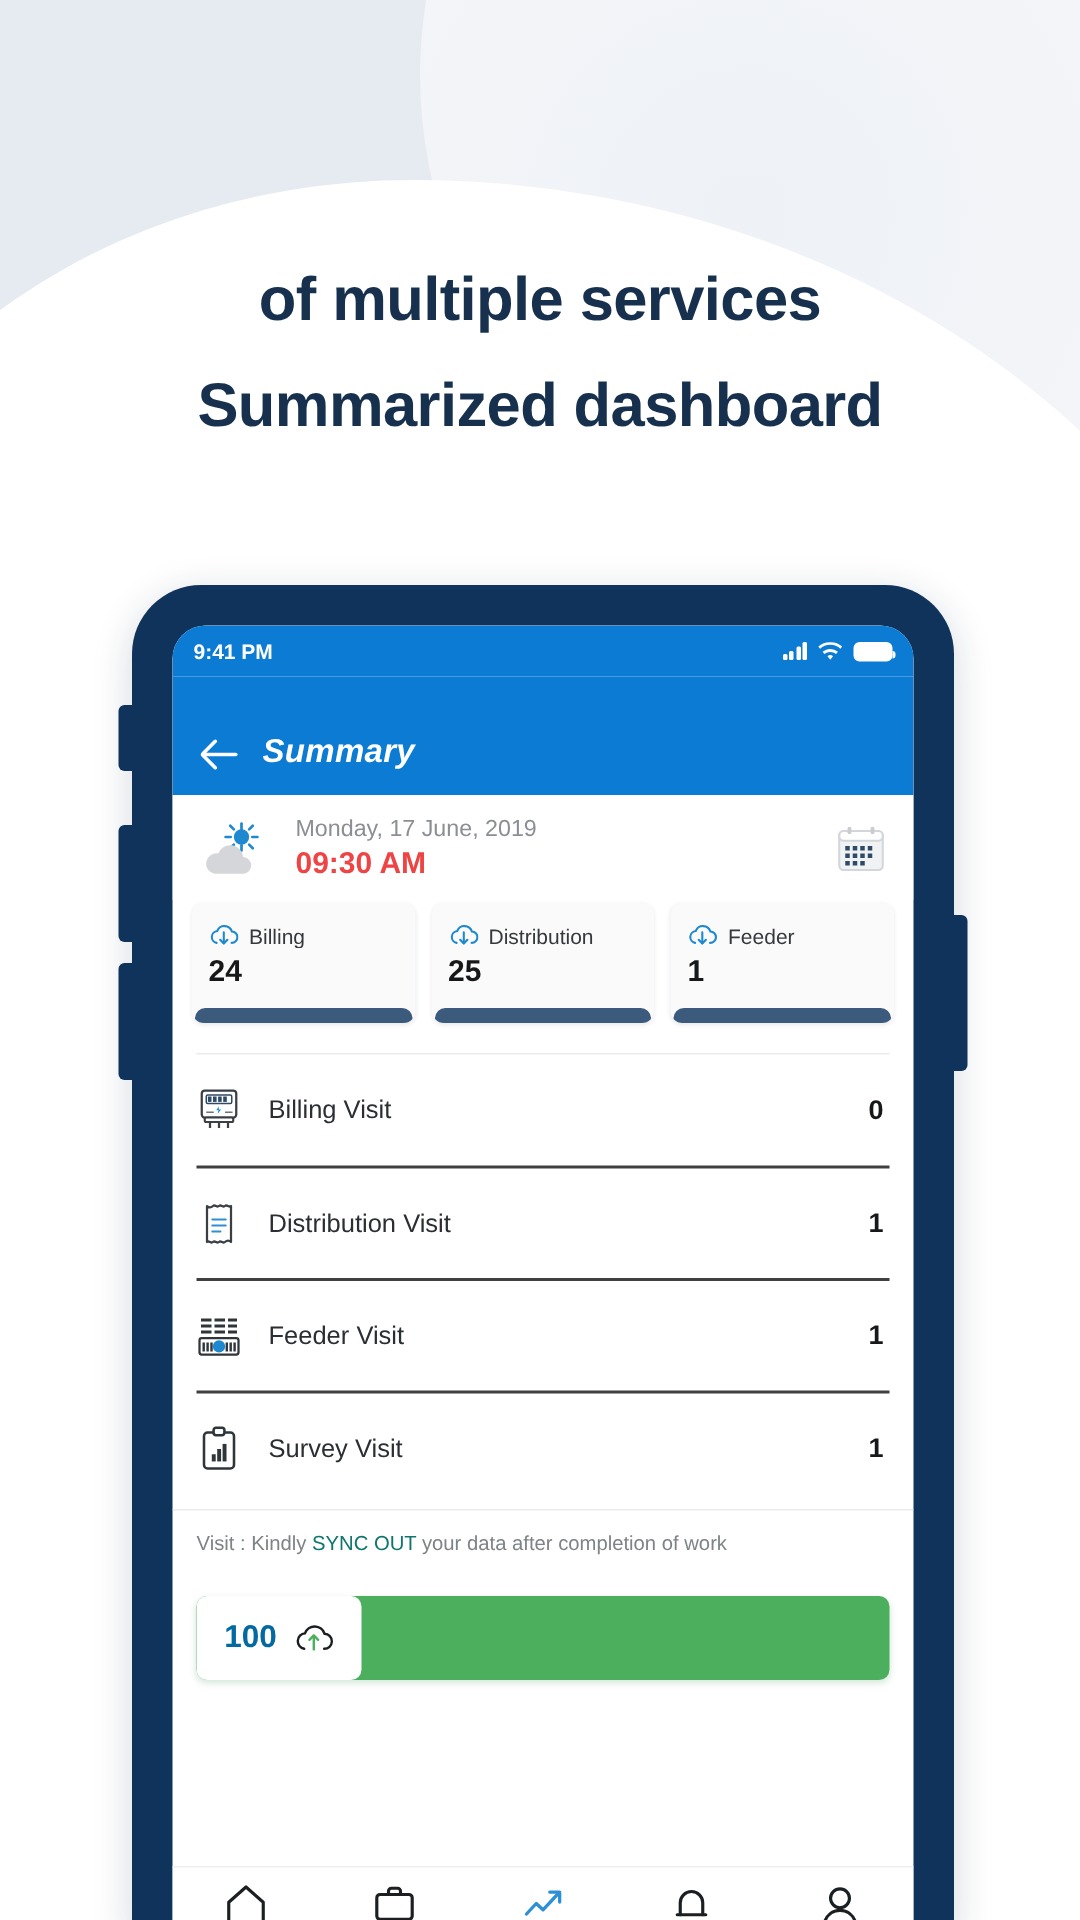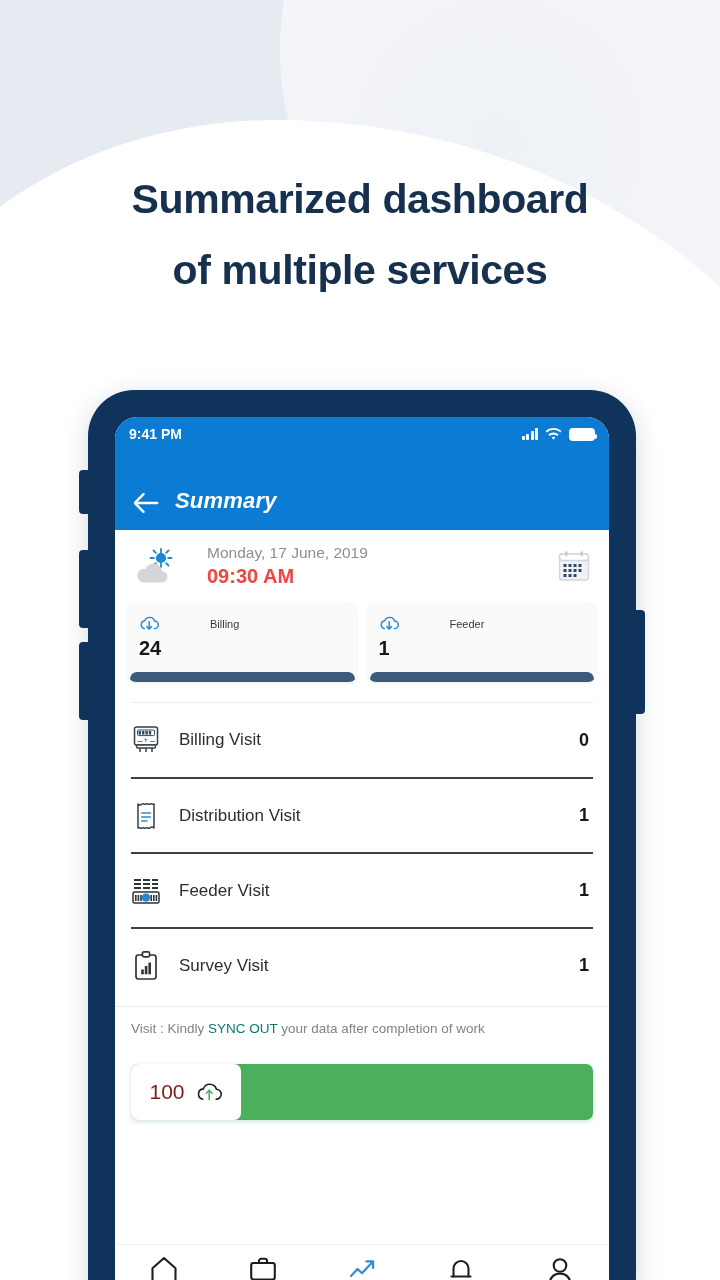--- a/index.html
+++ b/index.html
@@ -79,40 +79,40 @@
   
   .appbar {
     height:79px; background:#0c7bd4; color:#fff;
     display:flex; align-items:flex-end; padding:0 18px 16px 18px; gap:16px;font-style:italic;
   }
   .back-arrow { width:26px; height:22px; flex:0 0 auto; }
   .appbar-title { font-size:22px; font-weight:bold; letter-spacing:0.2px; }
 
   
   .date-row {
-    display:flex; align-items:center; padding:14px 18px 12px 16px; gap:30px;
+    display:flex; align-items:center; padding:14px 18px 12px 16px; gap:20px;
     background:#fff;
   }
   .weather-icon { width:46px; height:40px; flex:0 0 auto; }
   .date-text { flex:1 1 auto; }
   .date-line { font-size:15.5px; color:#8b8f94; margin-bottom:3px; }
   .time-line { font-size:20px; font-weight:bold; color:#ef4444; }
   .cal-icon { width:34px; height:32px; flex:0 0 auto; }
 
   
   .cards { display:flex; gap:11px; padding:2px 13px 16px 13px; }
   .card {
     flex:1 1 0; position:relative; background:#fafafb;
     border-radius:8px; padding:14px 11px 22px 11px;
     box-shadow:0 1px 3px rgba(30,40,60,0.10);
     overflow:hidden; min-width:0;
   }
   .card-head { display:flex; align-items:center; gap:7px; margin-bottom:5px; }
   .cloud-dn { width:20px; height:16px; flex:0 0 auto; }
-  .card-label { font-size:11px; color:#35393d; white-space:nowrap; overflow:hidden;margin-left:44px; }
+  .card-label { font-size:14px; color:#35393d; white-space:nowrap; overflow:hidden; }
   .card-value { font-size:20px; font-weight:bold; color:#16181a; }
   .card-bar {
     position:absolute; left:2px; right:2px; bottom:-4px; height:14px;
     background:#3b5a7c; border-radius:7px;
   }
 
   
   .list { padding:4px 16px; }
   .list-item {
     display:flex; align-items:center; gap:18px;
@@ -137,21 +137,21 @@
   }
   .sync-label {
     flex:1 1 auto; display:flex; align-items:center; padding-left:20px;
     color:#ffffff; font-size:15.5px; font-weight:bold; letter-spacing:0.5px;
   }
   .sync-count {
     flex:0 0 110px; background:#ffffff; display:flex; align-items:center;
     justify-content:center; gap:10px;
     border-top-right-radius:7px; border-bottom-right-radius:7px;
   }
-  .sync-num { color:#7f1d1d; font-size:21px; font-weight:normal; }
+  .sync-num { color:#0369a1; font-size:21px; font-weight:bold; }
   .cloud-up { width:28px; height:22px; }
 
   
   .bottomnav {
     position:absolute; left:0; right:0; bottom:0; height:46px;
     background:#ffffff; border-top:1px solid #f0f0f2;
     display:flex; align-items:flex-start; padding-top:9px;
   }
   .nav-item { flex:1 1 0; display:flex; justify-content:center; }
   .nav-item svg { width:30px; height:30px; }
@@ -159,22 +159,22 @@
 </head>
 <body>
 
 <div id="stage">
 
   <div class="blob-top"></div>
   <div class="blob-fade"></div>
   <div class="blob-wave"></div>
 
   <div class="headline">
+    <span>of multiple services</span>
     <span>Summarized dashboard</span>
-    <span>of multiple services</span>
   </div>
 
   <div class="phone">
     <div class="phone-btn btn-mute"></div>
     <div class="phone-btn btn-vol-u"></div>
     <div class="phone-btn btn-vol-d"></div>
     <div class="phone-btn btn-power"></div>
 
     <div class="screen">
 
@@ -252,20 +252,32 @@
               <path d="M5.4 12.6A4 4 0 0 1 5.8 4.7 5.2 5.2 0 0 1 15.6 5a3.8 3.8 0 0 1-.2 7.6" fill="none" stroke="#1e88d0" stroke-width="1.4" stroke-linecap="round"></path>
               <path d="M10.2 5.6v7.2" fill="none" stroke="#1e88d0" stroke-width="1.4" stroke-linecap="round"></path>
               <path d="M7.8 10.5l2.4 2.5 2.4-2.5" fill="none" stroke="#1e88d0" stroke-width="1.4" stroke-linecap="round" stroke-linejoin="round"></path>
             </svg>
             <div class="card-label">Billing</div>
           </div>
           <div class="card-value">24</div>
           <div class="card-bar"></div>
         </div>
 
+        <div class="card">
+          <div class="card-head">
+            <svg class="cloud-dn" viewBox="0 0 20 16">
+              <path d="M5.4 12.6A4 4 0 0 1 5.8 4.7 5.2 5.2 0 0 1 15.6 5a3.8 3.8 0 0 1-.2 7.6" fill="none" stroke="#1e88d0" stroke-width="1.4" stroke-linecap="round"></path>
+              <path d="M10.2 5.6v7.2" fill="none" stroke="#1e88d0" stroke-width="1.4" stroke-linecap="round"></path>
+              <path d="M7.8 10.5l2.4 2.5 2.4-2.5" fill="none" stroke="#1e88d0" stroke-width="1.4" stroke-linecap="round" stroke-linejoin="round"></path>
+            </svg>
+            <div class="card-label">Distribution</div>
+          </div>
+          <div class="card-value">25</div>
+          <div class="card-bar"></div>
+        </div>
 
         <div class="card">
           <div class="card-head">
             <svg class="cloud-dn" viewBox="0 0 20 16">
               <path d="M5.4 12.6A4 4 0 0 1 5.8 4.7 5.2 5.2 0 0 1 15.6 5a3.8 3.8 0 0 1-.2 7.6" fill="none" stroke="#1e88d0" stroke-width="1.4" stroke-linecap="round"></path>
               <path d="M10.2 5.6v7.2" fill="none" stroke="#1e88d0" stroke-width="1.4" stroke-linecap="round"></path>
               <path d="M7.8 10.5l2.4 2.5 2.4-2.5" fill="none" stroke="#1e88d0" stroke-width="1.4" stroke-linecap="round" stroke-linejoin="round"></path>
             </svg>
             <div class="card-label">Feeder</div>
           </div>

